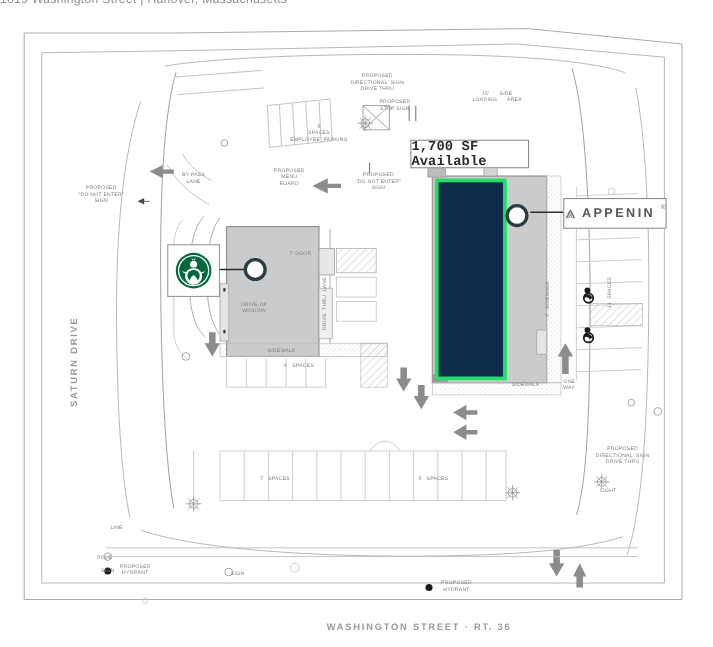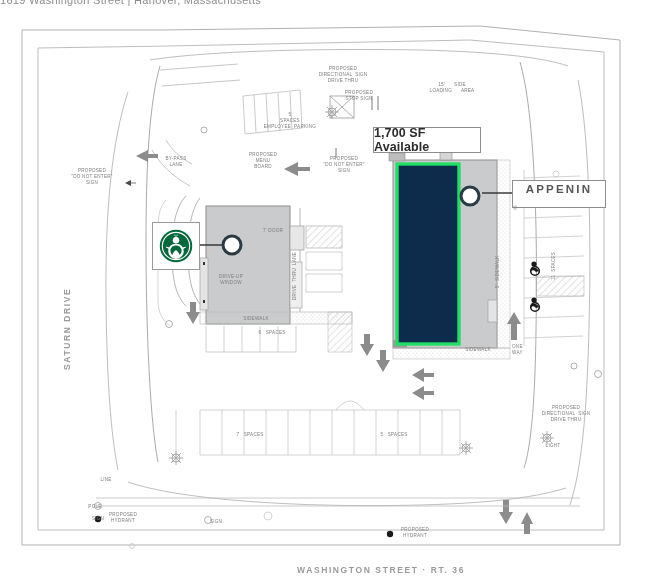--- a/index.html
+++ b/index.html
@@ -18,24 +18,24 @@
   }
 
   
   .callout{
     position:absolute;background:#ffffff;border:1px solid #8d8d8d;
     display:flex;align-items:center;justify-content:center;
   }
   .sf-box{
     left:373px;top:127px;width:106px;height:24px;
     font-size:12.5px;font-weight:bold;color:#2b2b2b;letter-spacing:.1px;
-    font-family:Liberation Sans, sans-serif;
+    font-family:Liberation Mono, monospace;
   }
   .logo-box{
-    left:512px;top:180px;width:92px;height:26px;gap:5px;flex-direction:column;
+    left:512px;top:180px;width:92px;height:26px;gap:5px;
   }
   .logo-word{
     font-size:11.5px;font-weight:bold;letter-spacing:2.2px;color:#555;
   }
 
   .sbux-box{
     position:absolute;left:152px;top:222px;width:46px;height:46px;
     background:#ffffff;border:1px solid #9a9a9a;
     display:flex;align-items:center;justify-content:center;
   }

